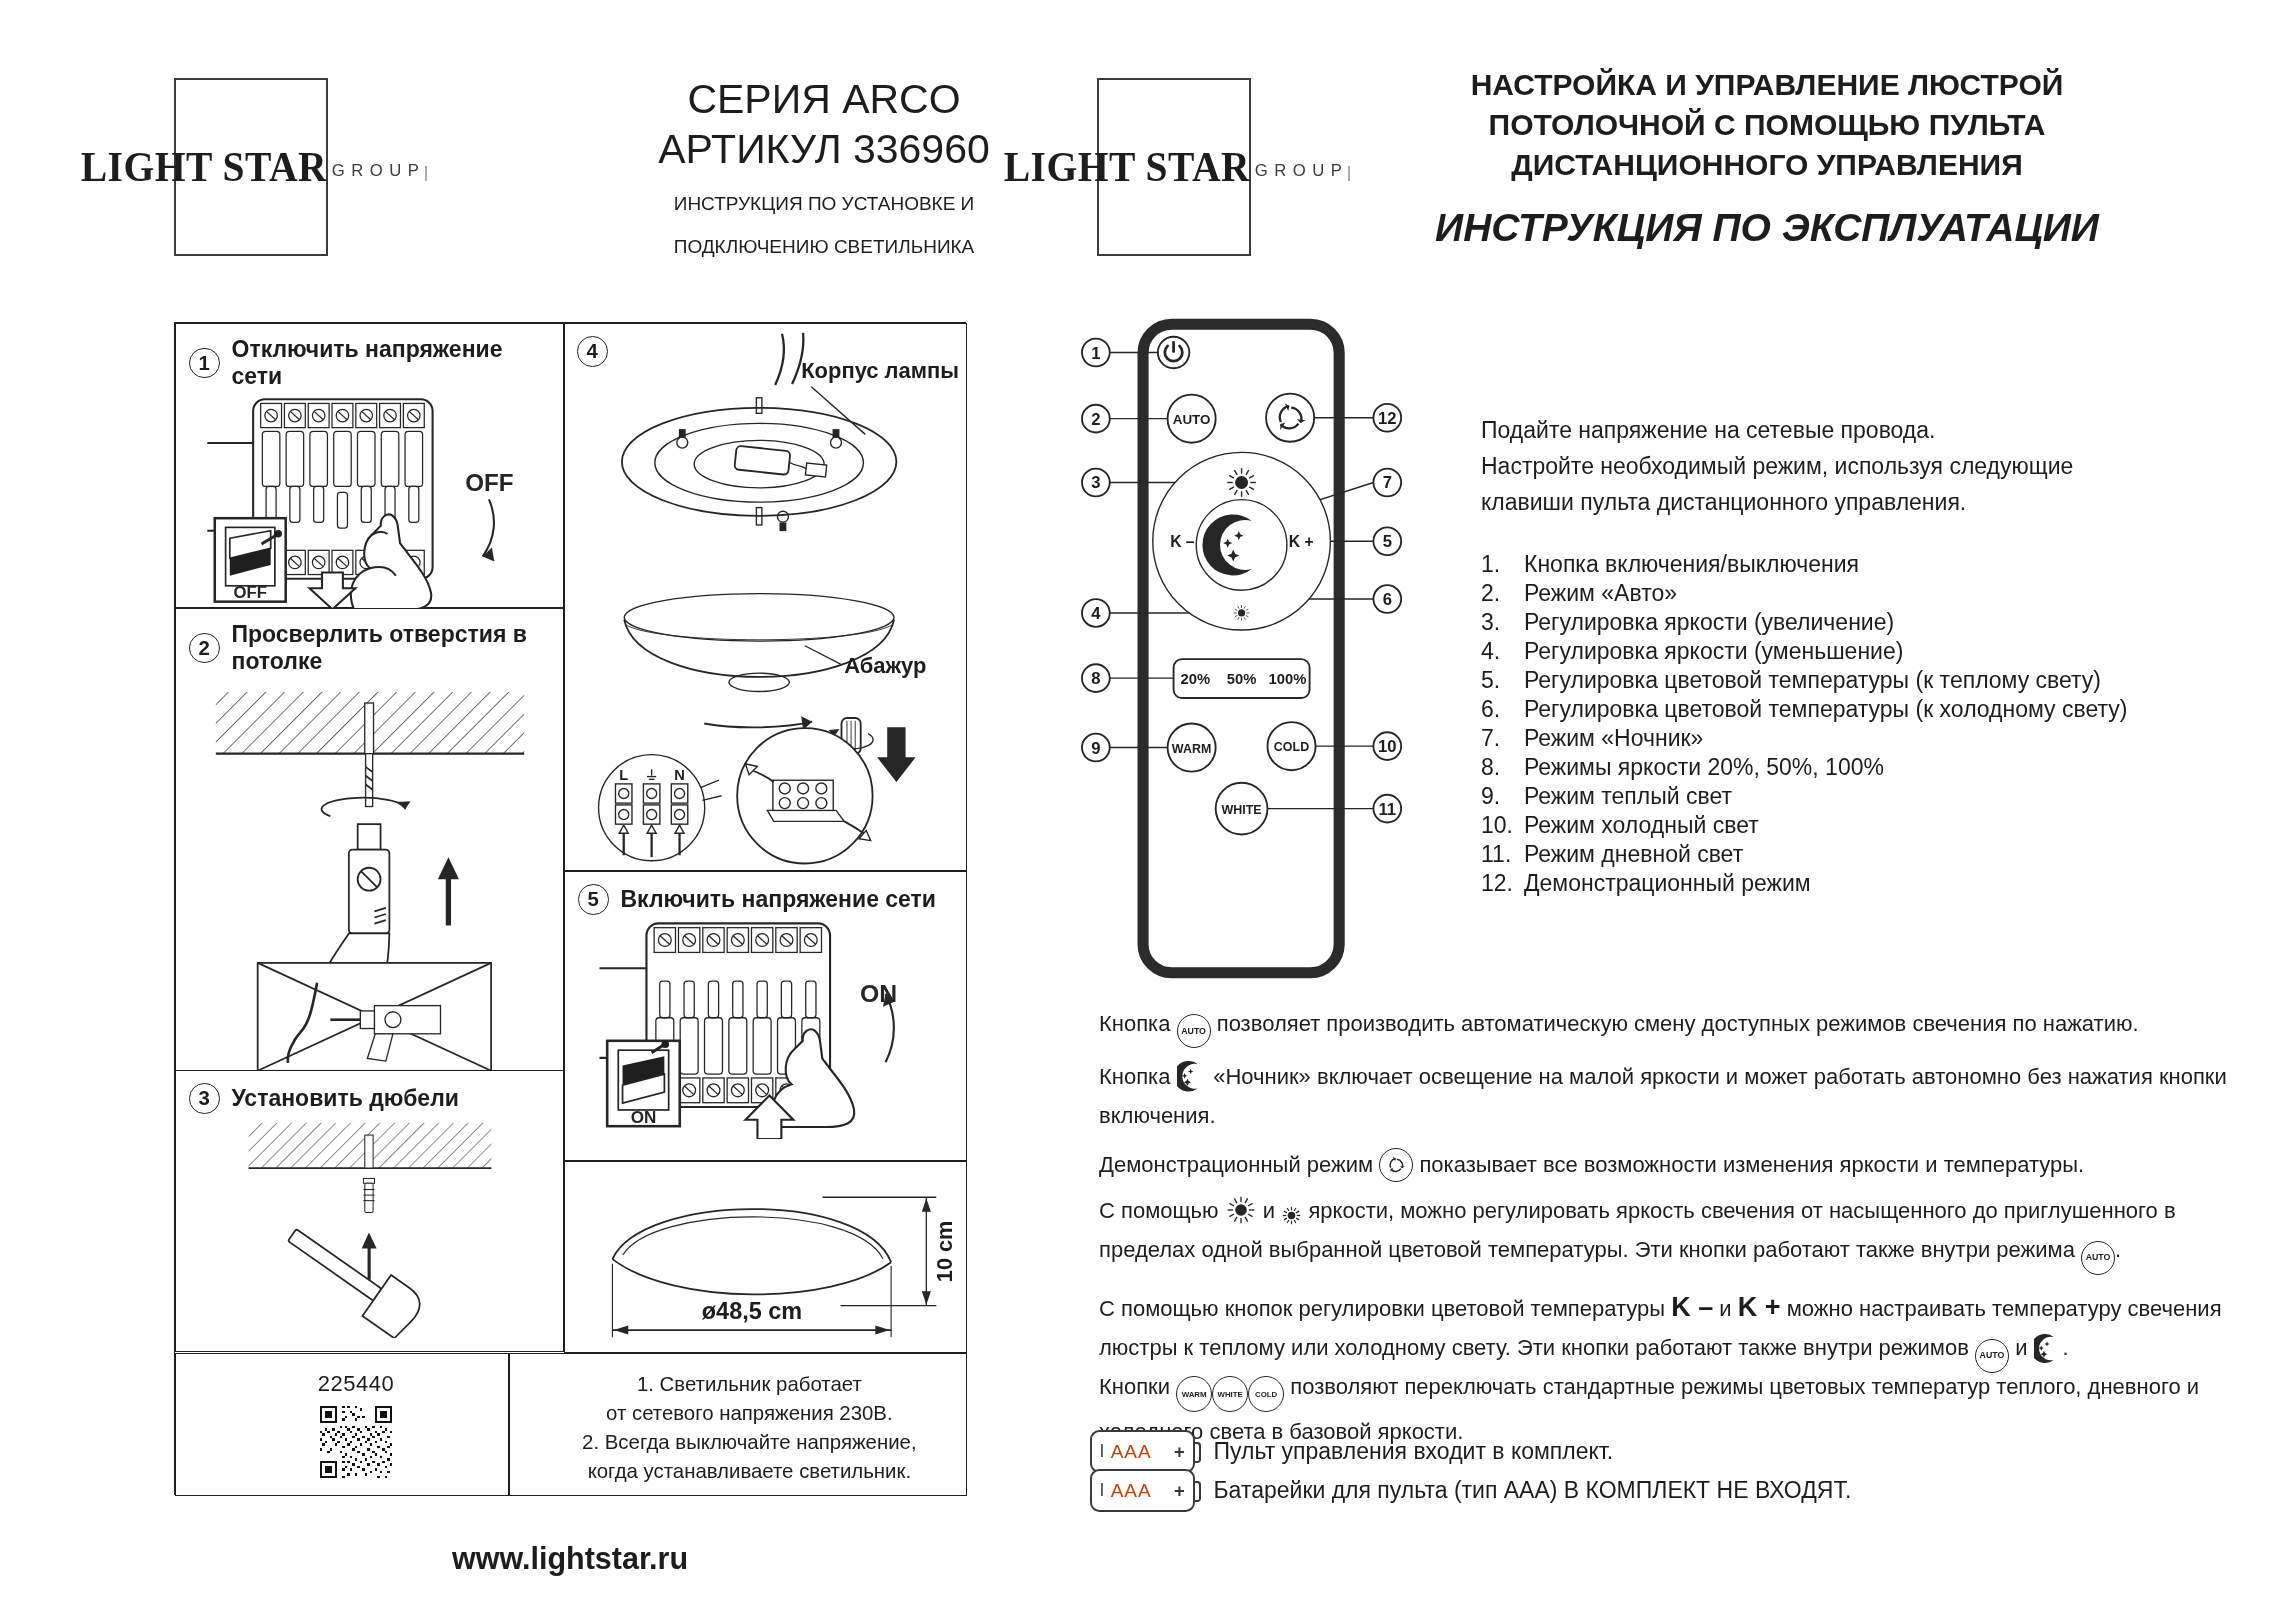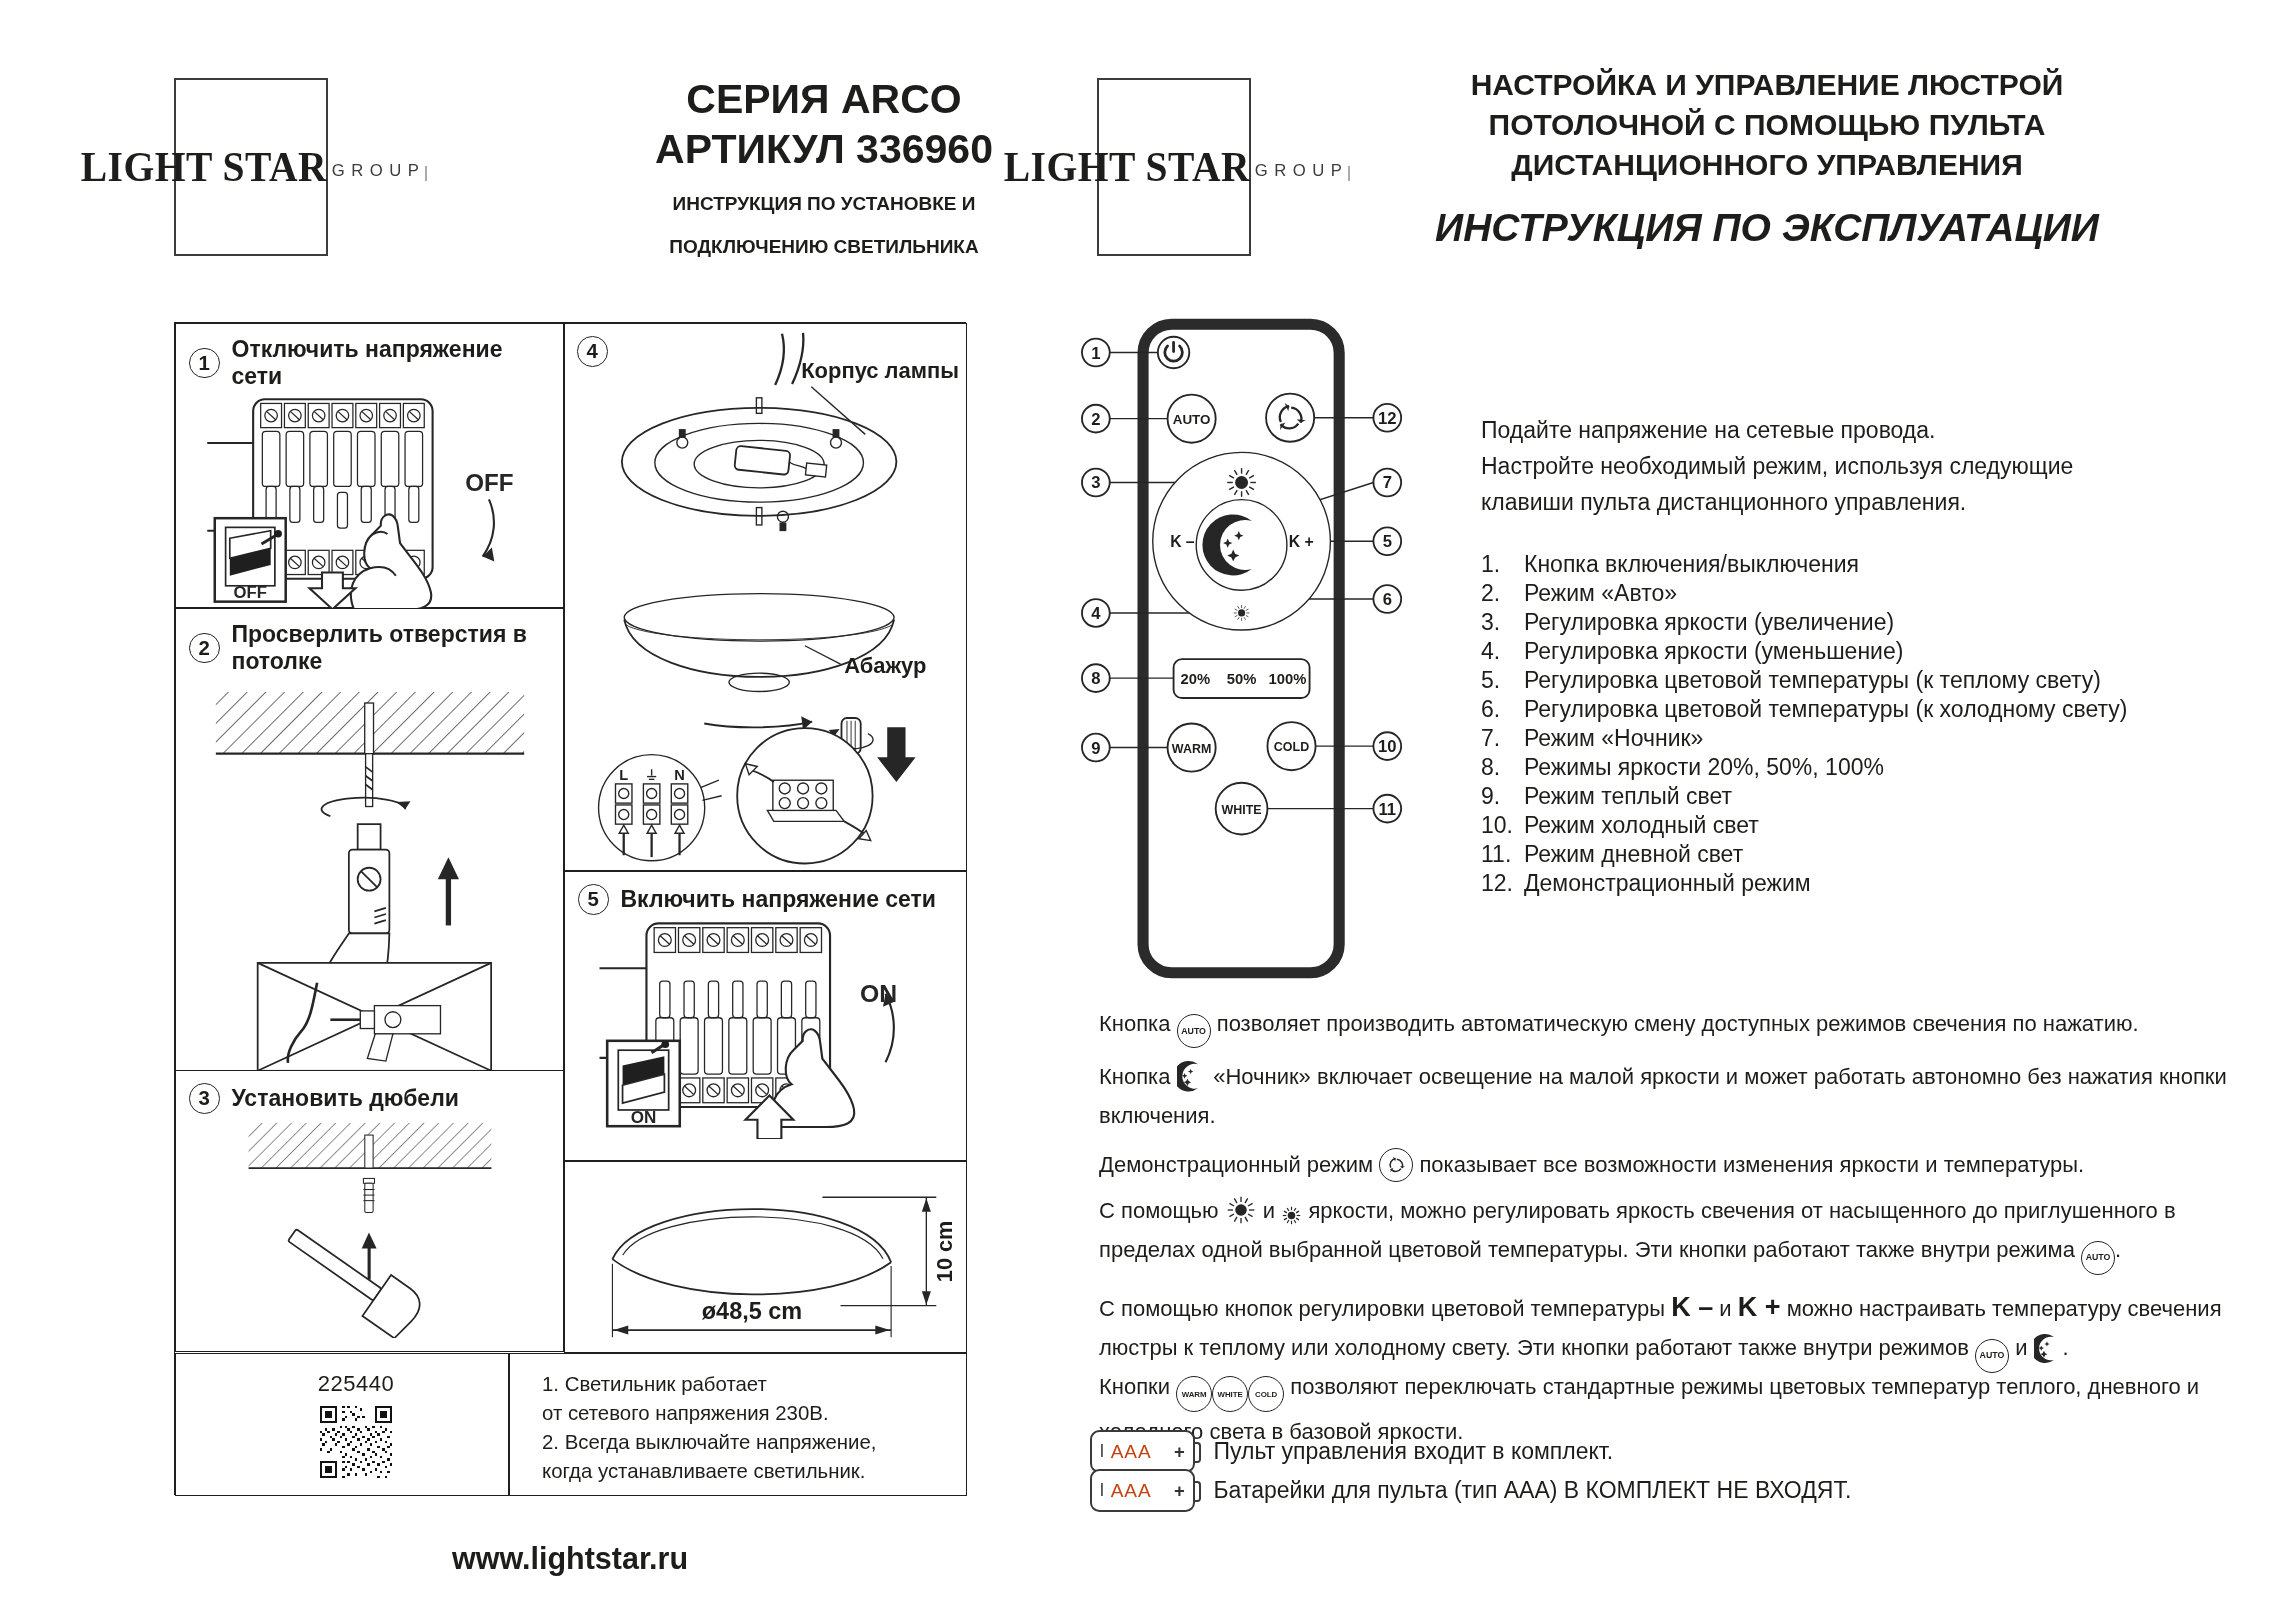--- a/index.html
+++ b/index.html
@@ -11,35 +11,35 @@
   
   .logo{width:150px;height:174px;border:2.3px solid #3c3c3b;background:#fff;
         display:flex;flex-direction:row;align-items:center;justify-content:center;}
   .logo .w{font-family:"Liberation Serif",serif;font-weight:bold;font-size:43px;line-height:.84;
            letter-spacing:0.5px;transform:scaleX(.92);}
   .logo .g{font-size:16.7px;letter-spacing:6.5px;margin-top:8.3px;color:#3c3c3b;}
   .flag{display:flex;width:93px;height:13px;margin-top:12px;border:0.5px solid #aaa;}
   .flag div{flex:1;}
 
   
-  .ltitle{left:463px;top:74px;width:722px;text-align:center;font-weight:bold;}
+  .ltitle{left:463px;top:74px;width:722px;text-align:center;font-weight:normal;}
   .ltitle .t1{font-size:41px;line-height:50px;}
   .ltitle .t2{font-size:19px;line-height:43px;margin-top:8px;white-space:pre-line;}
 
   .tbl{left:174px;top:322px;width:792px;height:1173px;border:1.9px solid #1f1f1f;box-sizing:border-box;}
   .cell{position:absolute;border:0.9px solid #1f1f1f;box-sizing:border-box;background:#fff;}
   .stephead{display:flex;align-items:center;gap:12px;padding:12px 11px 2.8px 13px;}
   .badge{flex:0 0 auto;width:30.5px;height:30.5px;border:1.9px solid #242424;border-radius:50%;
          display:flex;align-items:center;justify-content:center;font-size:20.4px;font-weight:bold;box-sizing:border-box;}
   .steptitle{font-size:23px;font-weight:bold;}
   .dsvg{display:block;margin:0 auto;}
 
   .qrcell{display:flex;flex-direction:column;align-items:center;justify-content:center;gap:8.3px;padding-left:28px;}
   .qrnum{font-size:22px;letter-spacing:0.5px;}
-  .notes{font-size:20.4px;line-height:29px;white-space:pre-line;padding:15.7px 9.3px 0 32px;}
+  .notes{font-size:20.4px;line-height:29px;white-space:pre-line;padding:15.7px 9.3px 0 32px;text-align:center;}
   .website{left:174px;top:1541px;width:792px;text-align:center;font-size:30.5px;font-weight:bold;}
 
   
   .rtitle{left:1397px;top:65px;width:740px;text-align:center;font-weight:bold;}
   .rtitle .t1{font-size:30px;line-height:40px;white-space:pre-line;}
   .rtitle .t2{font-size:39px;margin-top:21px;font-style:italic;}
 
   .intro{left:1481px;top:412px;width:722px;font-size:23px;line-height:36px;white-space:pre-line;}
 
   .legend{left:1481px;top:550px;width:722px;font-size:23px;}

